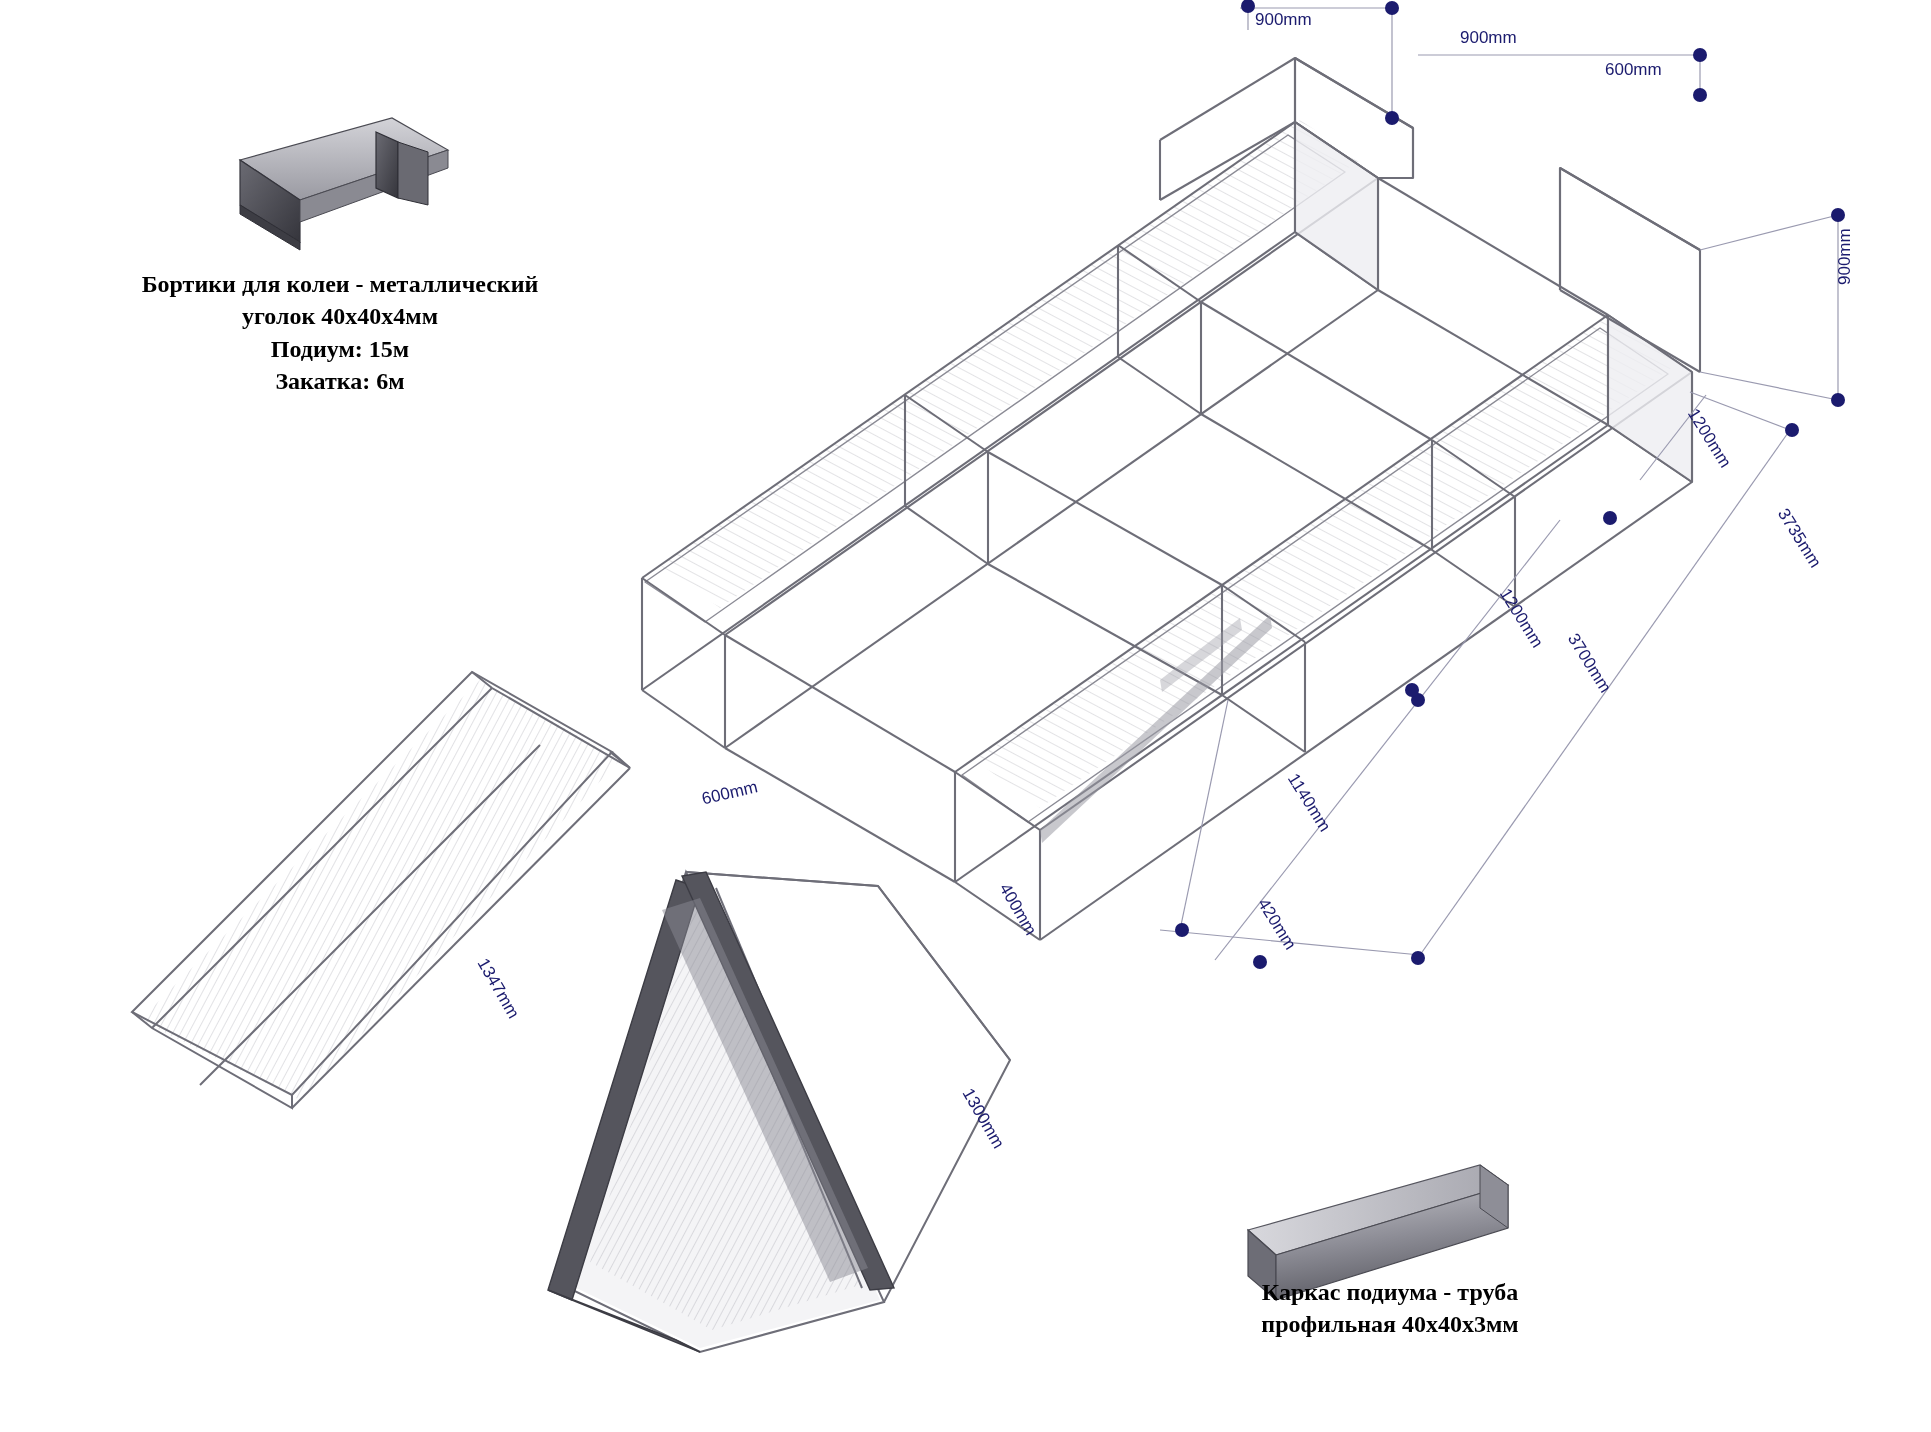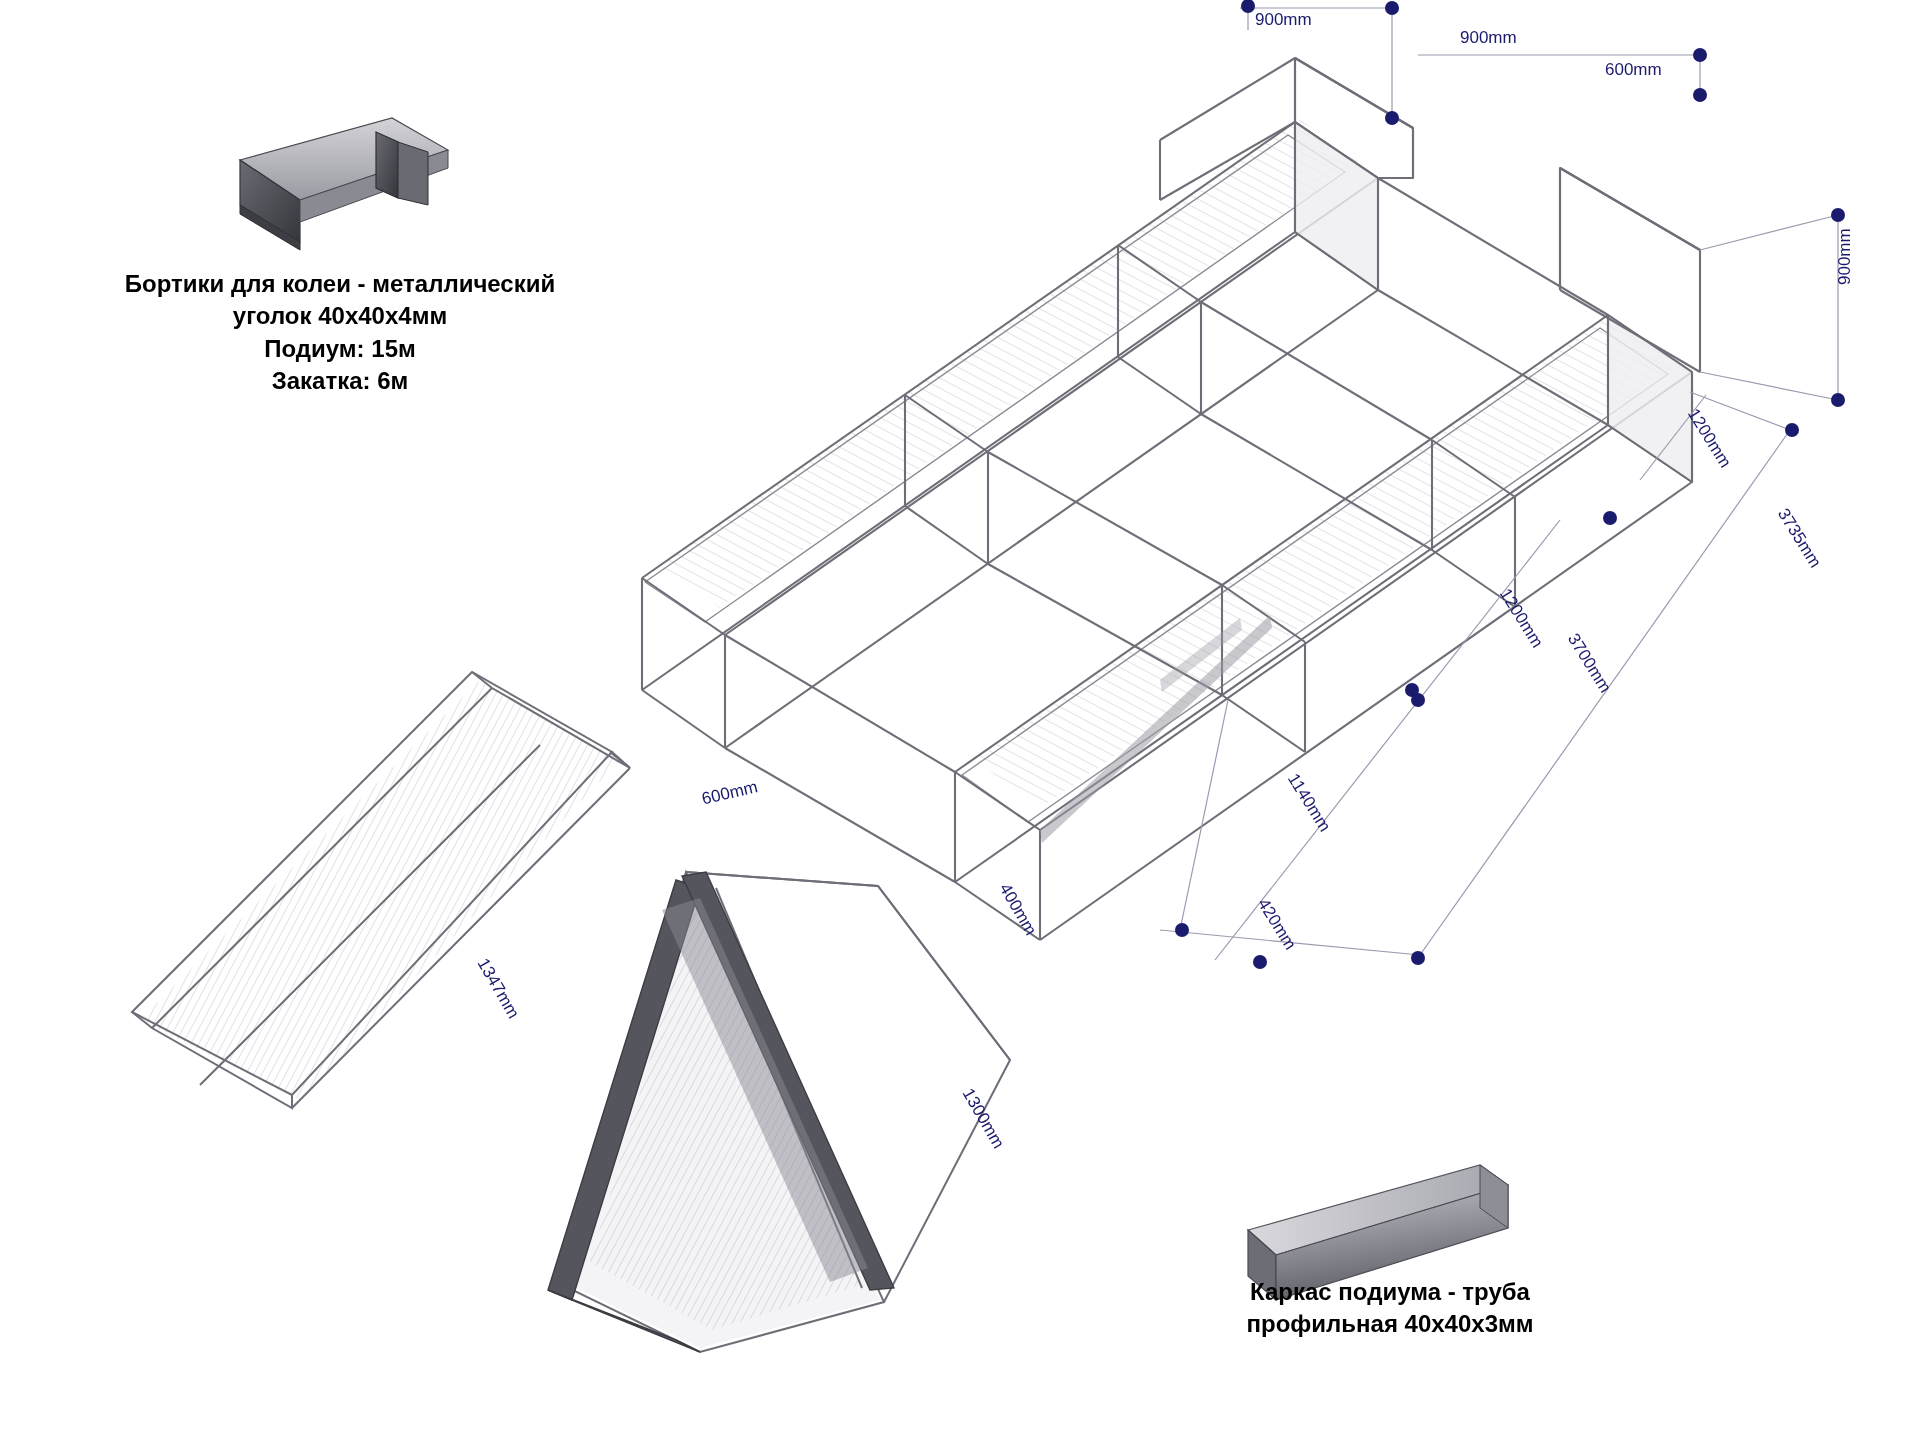--- a/index.html
+++ b/index.html
@@ -15,21 +15,21 @@
     font-family: "Liberation Sans", sans-serif;
   }
   #canvas {
     position: absolute;
     left: 0; top: 0;
     width: 1931px;
     height: 1432px;
   }
   .label {
     position: absolute;
-    font-family: Liberation Sans, sans-serif;
+    font-family: Liberation Serif, serif;
     font-weight: bold;
     color: #000000;
     text-align: center;
     line-height: 1.35;
     white-space: pre-line;
   }
   #angle-caption {
     left: 30px;
     top: 268px;
     width: 620px;

